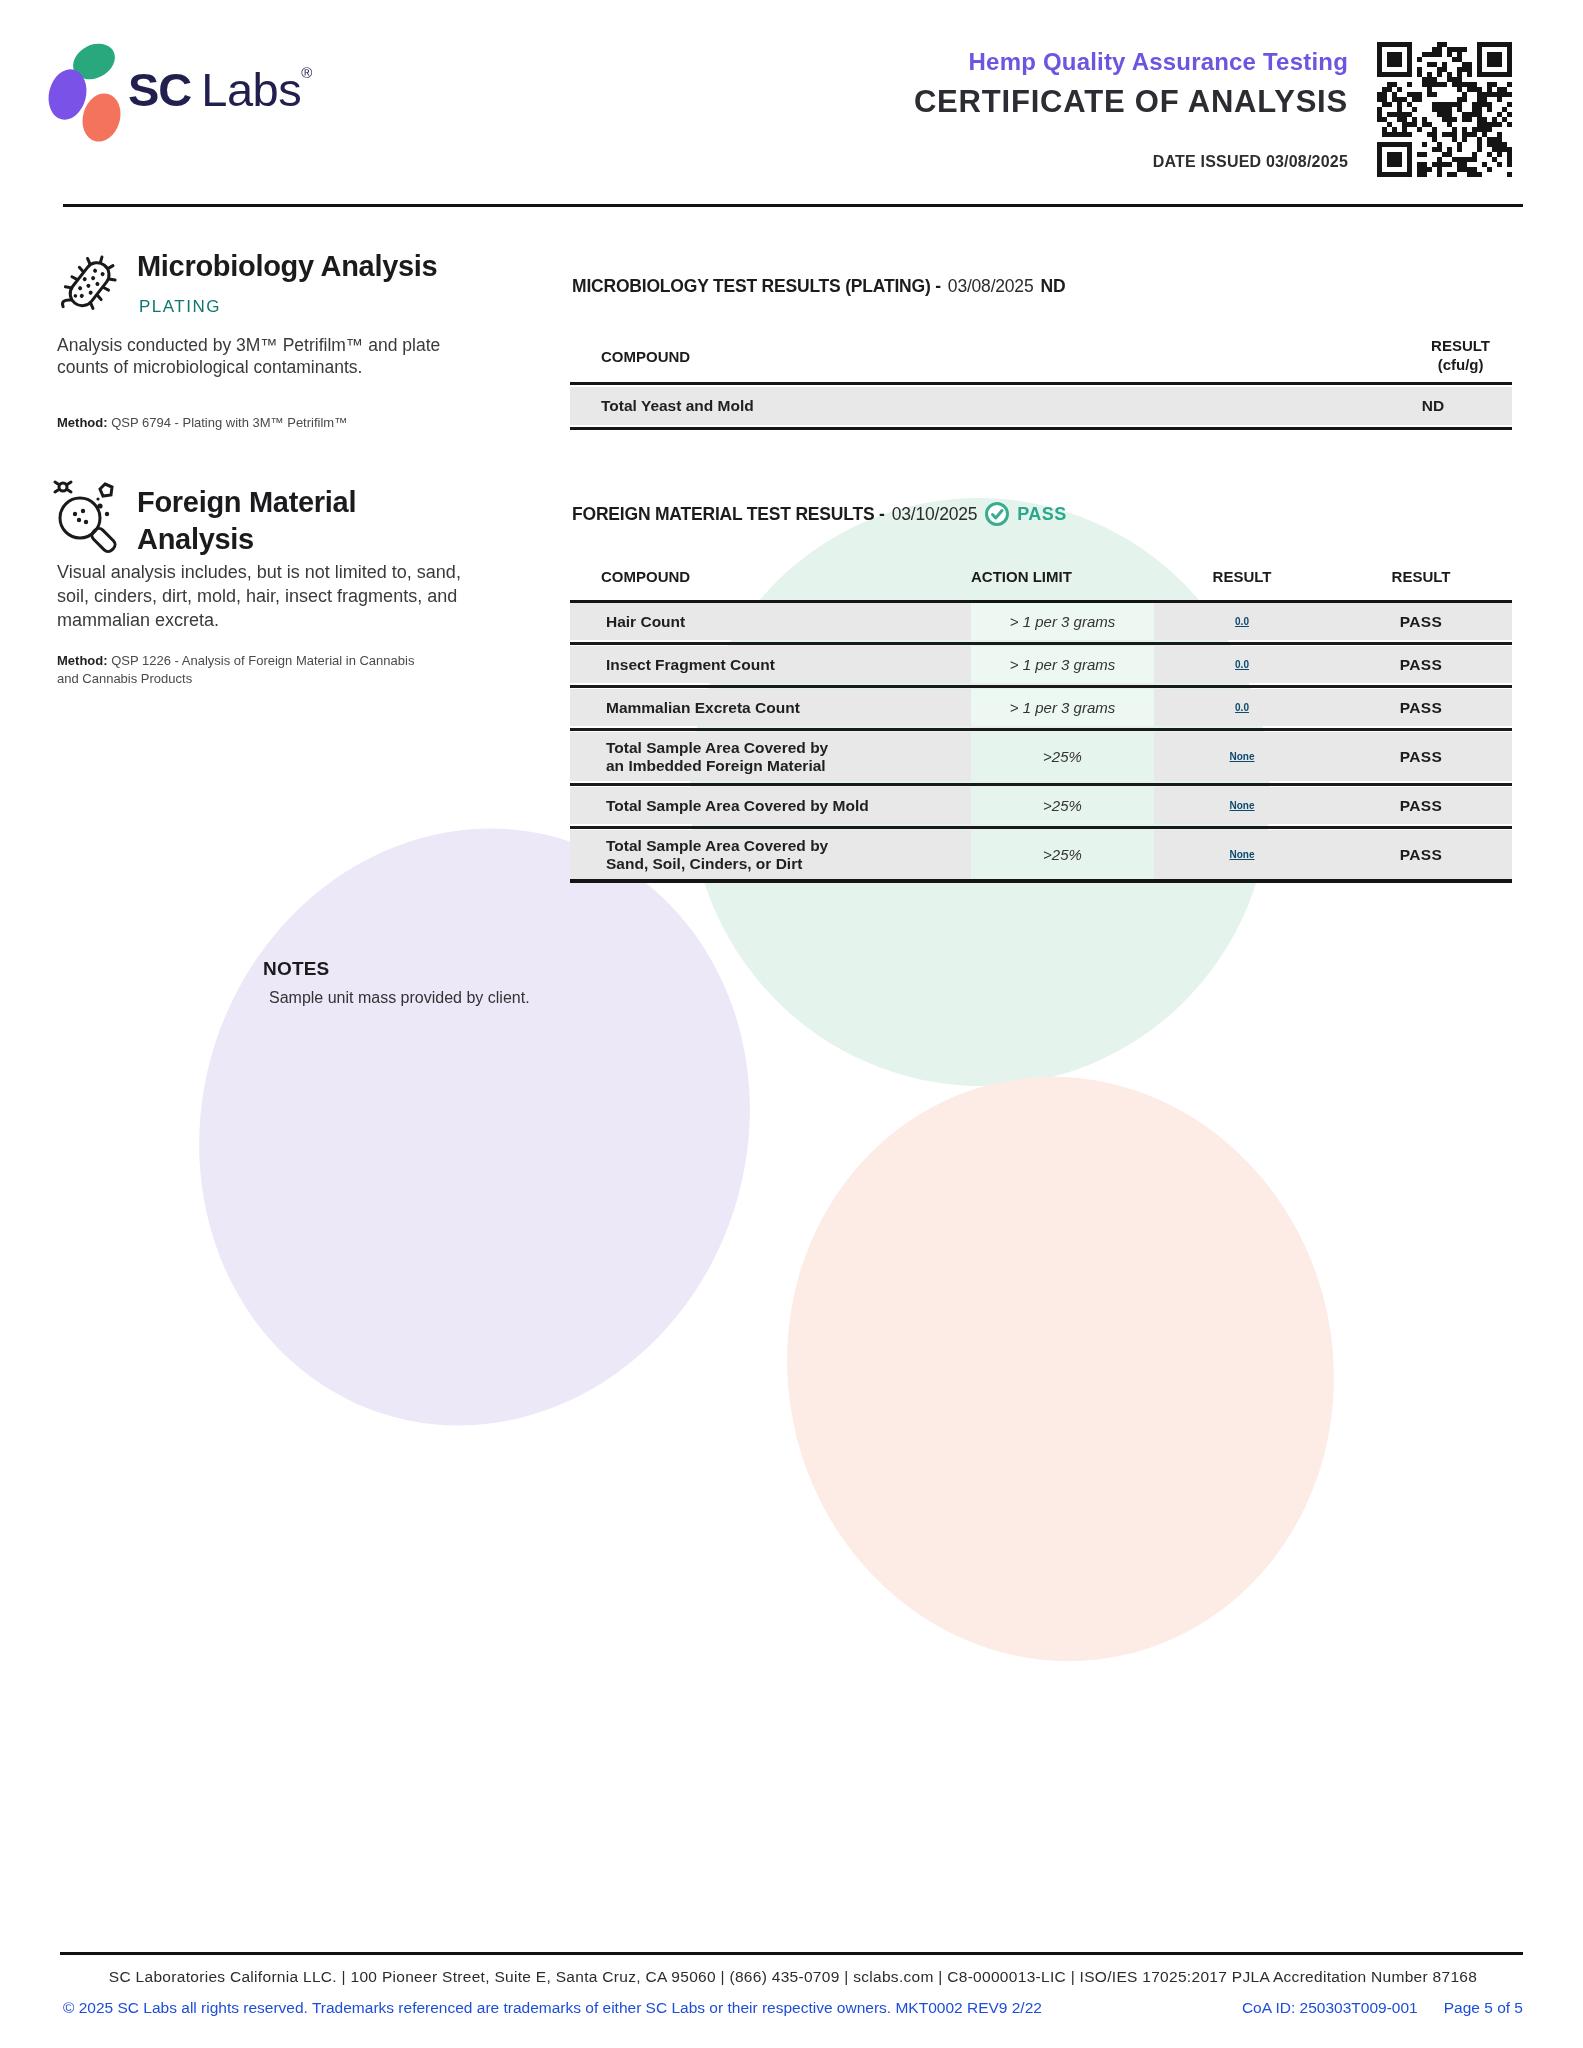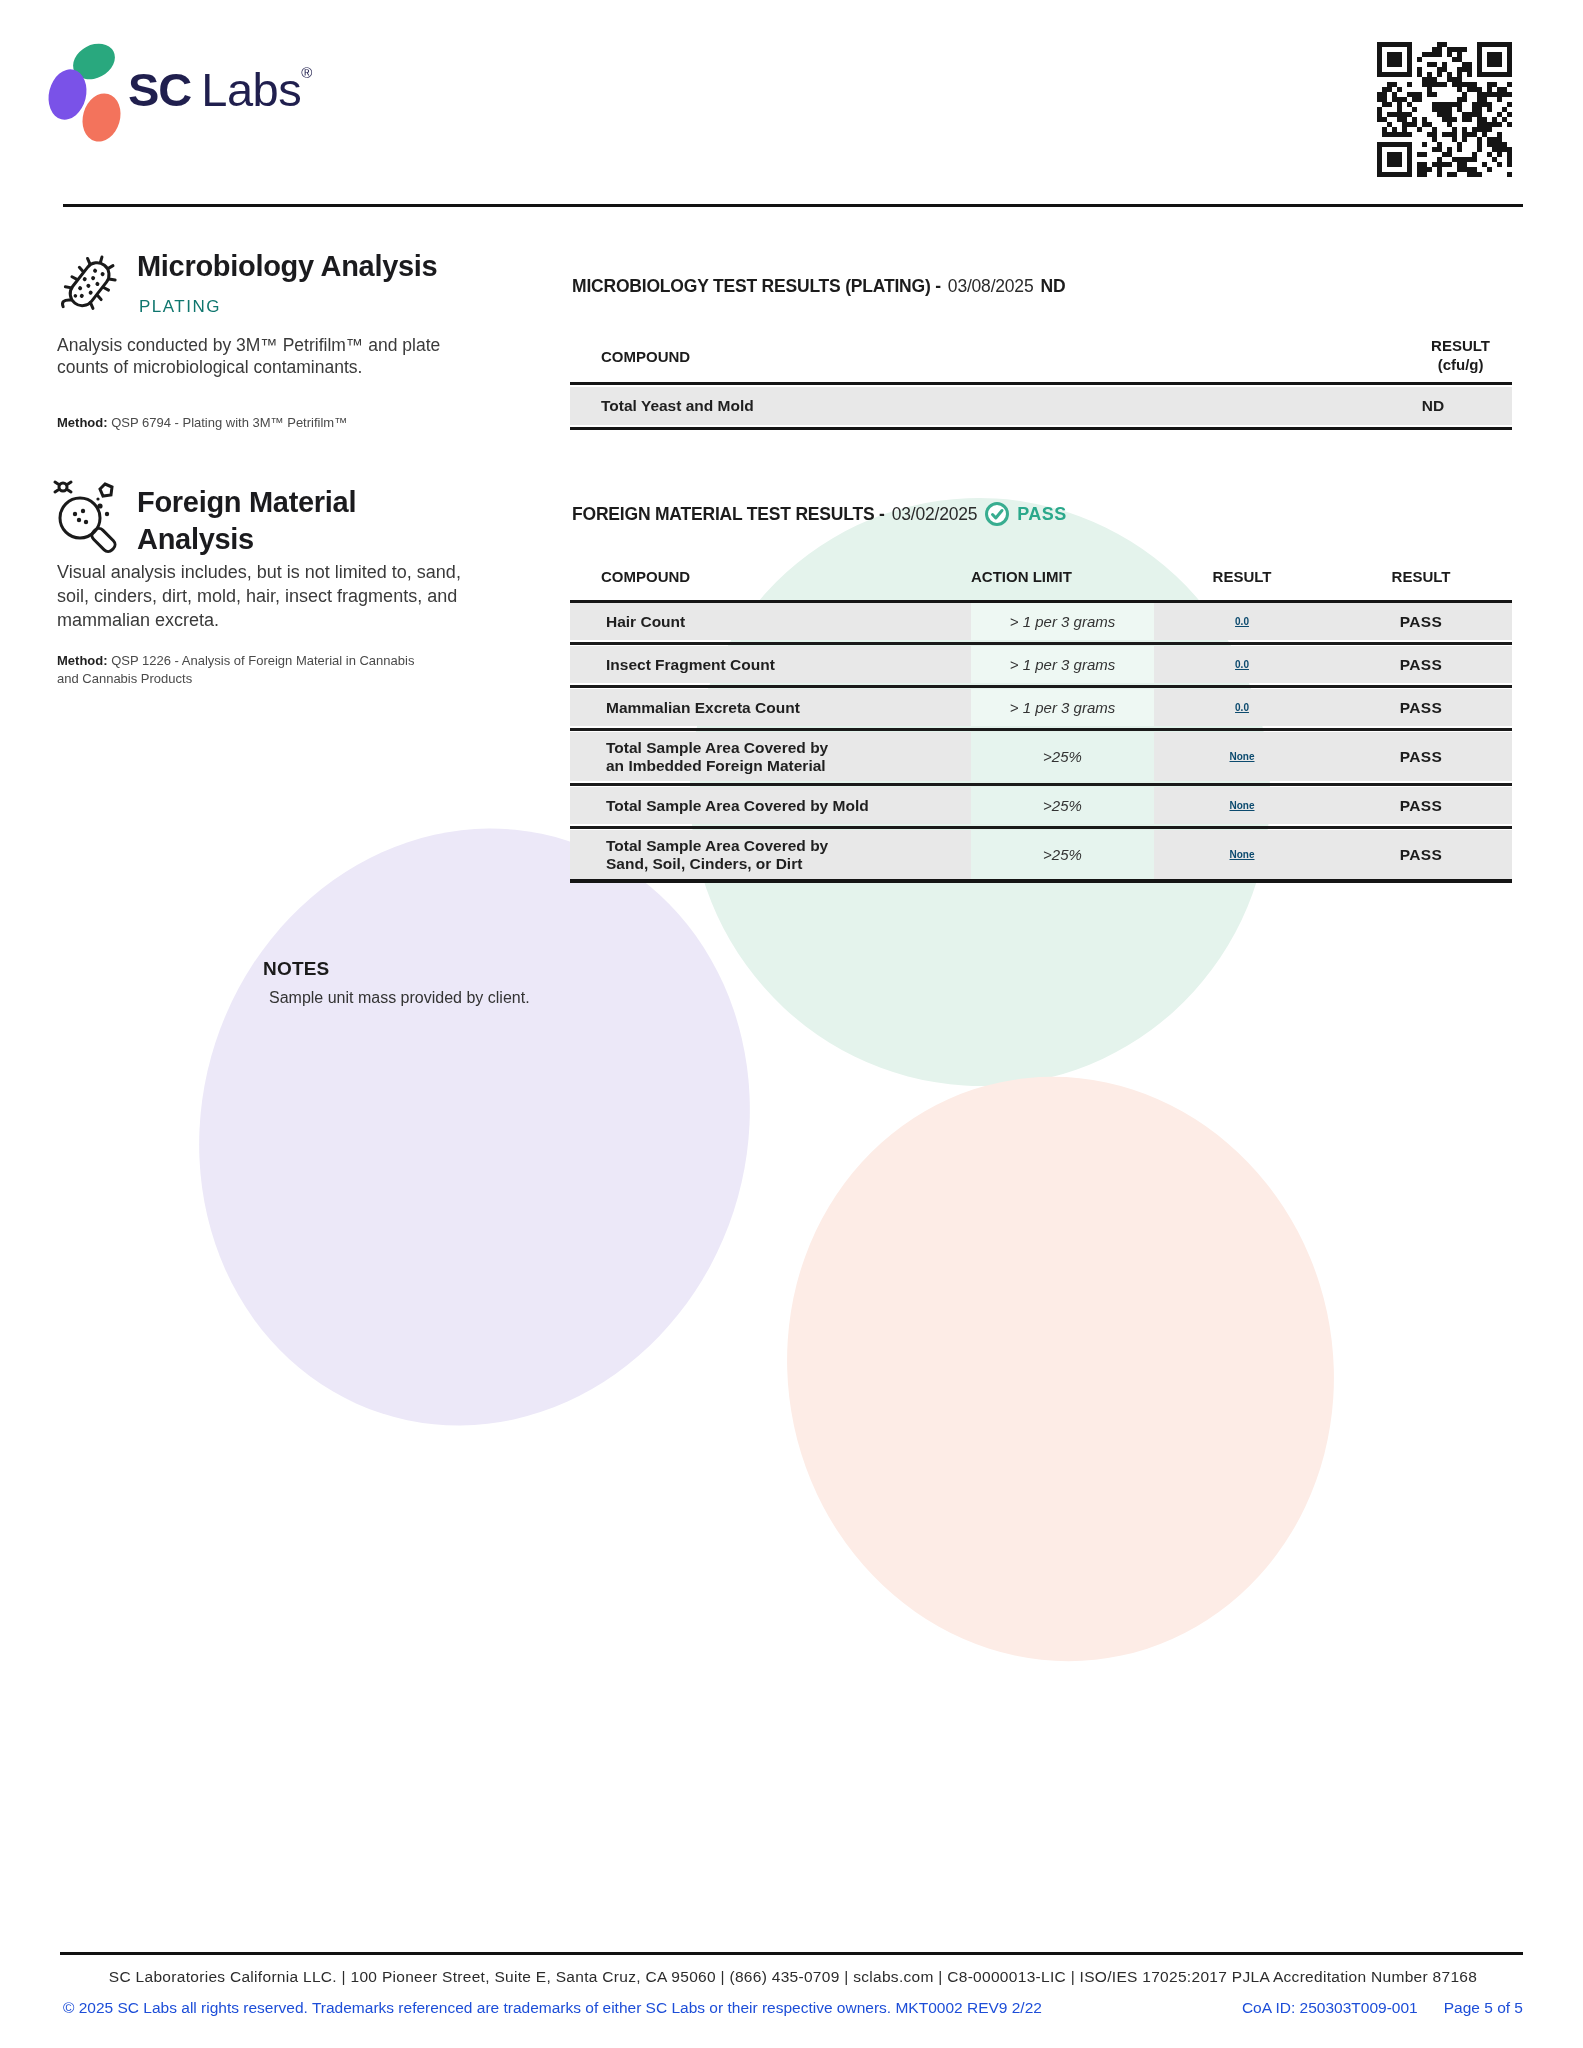--- a/index.html
+++ b/index.html
@@ -102,20 +102,25 @@
   <div class="blob blob-lavender"></div>
   <div class="blob blob-pink"></div>
 
   <div>
     <div class="petal petal-green"></div>
     <div class="petal petal-purple"></div>
     <div class="petal petal-coral"></div>
     <div class="logo-text"><span class="logo-sc">SC</span><span class="logo-labs">Labs</span><span class="logo-reg">®</span></div>
   </div>
 
+  <div class="head-right">
+    <div class="head-program">Hemp Quality Assurance Testing</div>
+    <div class="head-title">CERTIFICATE OF ANALYSIS</div>
+    <div class="head-date">DATE ISSUED 03/08/2025</div>
+  </div>
 
   <svg class="qr" viewBox="0 0 135 135" xmlns="http://www.w3.org/2000/svg">
       <rect x="0" y="0" width="135" height="135" fill="#fff"></rect>
       <rect x="0" y="0" width="5" height="5" fill="#151515"></rect>
       <rect x="5" y="0" width="5" height="5" fill="#151515"></rect>
       <rect x="10" y="0" width="5" height="5" fill="#151515"></rect>
       <rect x="15" y="0" width="5" height="5" fill="#151515"></rect>
       <rect x="20" y="0" width="5" height="5" fill="#151515"></rect>
       <rect x="25" y="0" width="5" height="5" fill="#151515"></rect>
       <rect x="30" y="0" width="5" height="5" fill="#151515"></rect>
@@ -548,21 +553,21 @@
     <div class="mt-rule"></div>
     <div class="mt-row">
       <div class="c">Total Yeast and Mold</div>
       <div class="r">ND</div>
     </div>
     <div class="mt-bottom"></div>
   </div>
 
   <div class="res-heading" id="fm-res-heading">
     <span class="rh-bold">FOREIGN MATERIAL TEST RESULTS -</span>
-    <span class="rh-date">03/02/2025</span>
+    <span class="rh-date">03/10/2025</span>
     <svg class="pass-badge" viewBox="0 0 26 26">
       <circle cx="13" cy="13" r="10.5" fill="#fff" stroke="#38ad90" stroke-width="3"></circle>
       <path d="M8.5 13.5 L11.8 17 L18 9.5" fill="none" stroke="#38ad90" stroke-width="3" stroke-linecap="round" stroke-linejoin="round"></path>
     </svg>
     <span class="pass-text">PASS</span>
   </div>
 
   <div class="fm-table">
     <div class="fmh">
       <div class="fc1">COMPOUND</div>

